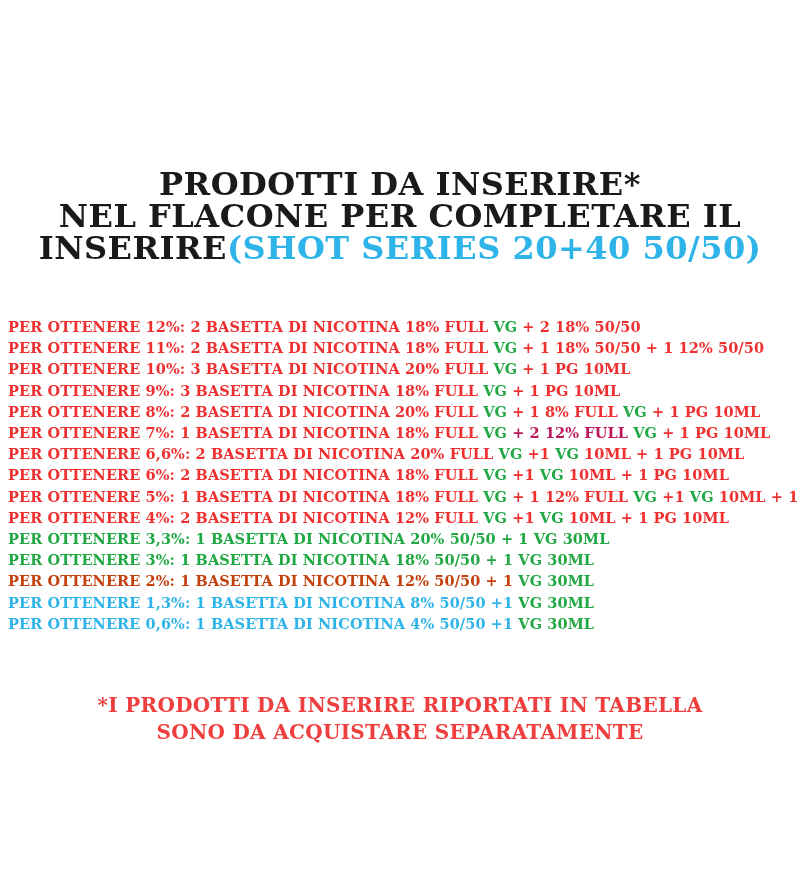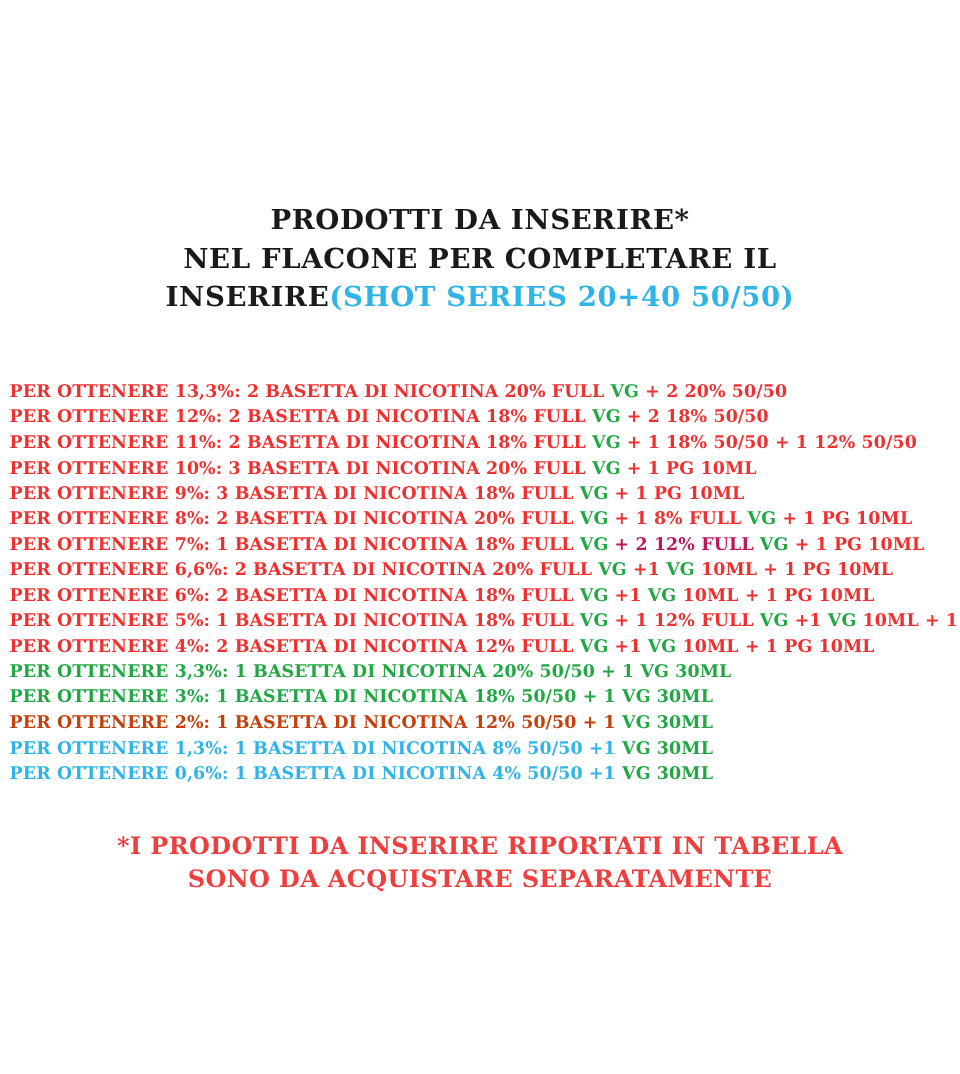--- a/index.html
+++ b/index.html
@@ -21,21 +21,21 @@
     position: relative;
   }
   .title-block {
     position: absolute;
     top: 168px;
     left: 0;
     width: 800px;
     text-align: center;
     font-family: "DejaVu Serif", serif;
     font-weight: bold;
-    font-size: 23px;
+    font-size: 32px;
     line-height: 32px;
     letter-spacing: 0.5px;
     color: #1a1a1a;
   }
   .title-line {
     display: block;
     white-space: nowrap;
   }
   .title-line .shot {
     color: #2fb4e9;
@@ -76,21 +76,20 @@
 
 <div class="page">
 
   <div class="title-block">
     <span class="title-line">PRODOTTI DA INSERIRE*</span>
     <span class="title-line">NEL FLACONE PER COMPLETARE IL</span>
     <span class="title-line"><span>INSERIRE</span><span class="shot">(SHOT SERIES 20+40 50/50)</span></span>
   </div>
 
   <div class="list-block">
-      <div class="row"><span class="seg" style="color: rgb(239, 48, 48);">PER OTTENERE 13,3%: 2 BASETTA DI NICOTINA 20% FULL </span><span class="seg" style="color: rgb(33, 168, 68);">VG</span><span class="seg" style="color: rgb(239, 48, 48);"> + 2 20% 50/50</span></div>
       <div class="row"><span class="seg" style="color: rgb(239, 48, 48);">PER OTTENERE 12%: 2 BASETTA DI NICOTINA 18% FULL </span><span class="seg" style="color: rgb(33, 168, 68);">VG</span><span class="seg" style="color: rgb(239, 48, 48);"> + 2 18% 50/50</span></div>
       <div class="row"><span class="seg" style="color: rgb(239, 48, 48);">PER OTTENERE 11%: 2 BASETTA DI NICOTINA 18% FULL </span><span class="seg" style="color: rgb(33, 168, 68);">VG</span><span class="seg" style="color: rgb(239, 48, 48);"> + 1 18% 50/50 + 1 12% 50/50</span></div>
       <div class="row"><span class="seg" style="color: rgb(239, 48, 48);">PER OTTENERE 10%: 3 BASETTA DI NICOTINA 20% FULL </span><span class="seg" style="color: rgb(33, 168, 68);">VG</span><span class="seg" style="color: rgb(239, 48, 48);"> + 1 PG 10ML</span></div>
       <div class="row"><span class="seg" style="color: rgb(239, 48, 48);">PER OTTENERE 9%: 3 BASETTA DI NICOTINA 18% FULL </span><span class="seg" style="color: rgb(33, 168, 68);">VG</span><span class="seg" style="color: rgb(239, 48, 48);"> + 1 PG 10ML</span></div>
       <div class="row"><span class="seg" style="color: rgb(239, 48, 48);">PER OTTENERE 8%: 2 BASETTA DI NICOTINA 20% FULL </span><span class="seg" style="color: rgb(33, 168, 68);">VG</span><span class="seg" style="color: rgb(239, 48, 48);"> + 1 8% FULL </span><span class="seg" style="color: rgb(33, 168, 68);">VG</span><span class="seg" style="color: rgb(239, 48, 48);"> + 1 PG 10ML</span></div>
       <div class="row"><span class="seg" style="color: rgb(239, 48, 48);">PER OTTENERE 7%: 1 BASETTA DI NICOTINA 18% FULL </span><span class="seg" style="color: rgb(33, 168, 68);">VG</span><span class="seg" style="color: #be185d;"> + 2 12% FULL </span><span class="seg" style="color: rgb(33, 168, 68);">VG</span><span class="seg" style="color: rgb(239, 48, 48);"> + 1 PG 10ML</span></div>
       <div class="row"><span class="seg" style="color: rgb(239, 48, 48);">PER OTTENERE 6,6%: 2 BASETTA DI NICOTINA 20% FULL </span><span class="seg" style="color: rgb(33, 168, 68);">VG</span><span class="seg" style="color: rgb(239, 48, 48);"> +1 </span><span class="seg" style="color: rgb(33, 168, 68);">VG</span><span class="seg" style="color: rgb(239, 48, 48);"> 10ML + 1 PG 10ML</span></div>
       <div class="row"><span class="seg" style="color: rgb(239, 48, 48);">PER OTTENERE 6%: 2 BASETTA DI NICOTINA 18% FULL </span><span class="seg" style="color: rgb(33, 168, 68);">VG</span><span class="seg" style="color: rgb(239, 48, 48);"> +1 </span><span class="seg" style="color: rgb(33, 168, 68);">VG</span><span class="seg" style="color: rgb(239, 48, 48);"> 10ML + 1 PG 10ML</span></div>
       <div class="row"><span class="seg" style="color: rgb(239, 48, 48);">PER OTTENERE 5%: 1 BASETTA DI NICOTINA 18% FULL </span><span class="seg" style="color: rgb(33, 168, 68);">VG</span><span class="seg" style="color: rgb(239, 48, 48);"> + 1 12% FULL </span><span class="seg" style="color: rgb(33, 168, 68);">VG</span><span class="seg" style="color: rgb(239, 48, 48);"> +1 </span><span class="seg" style="color: rgb(33, 168, 68);">VG</span><span class="seg" style="color: rgb(239, 48, 48);"> 10ML + 1 PG 10ML</span></div>
       <div class="row"><span class="seg" style="color: rgb(239, 48, 48);">PER OTTENERE 4%: 2 BASETTA DI NICOTINA 12% FULL </span><span class="seg" style="color: rgb(33, 168, 68);">VG</span><span class="seg" style="color: rgb(239, 48, 48);"> +1 </span><span class="seg" style="color: rgb(33, 168, 68);">VG</span><span class="seg" style="color: rgb(239, 48, 48);"> 10ML + 1 PG 10ML</span></div>

